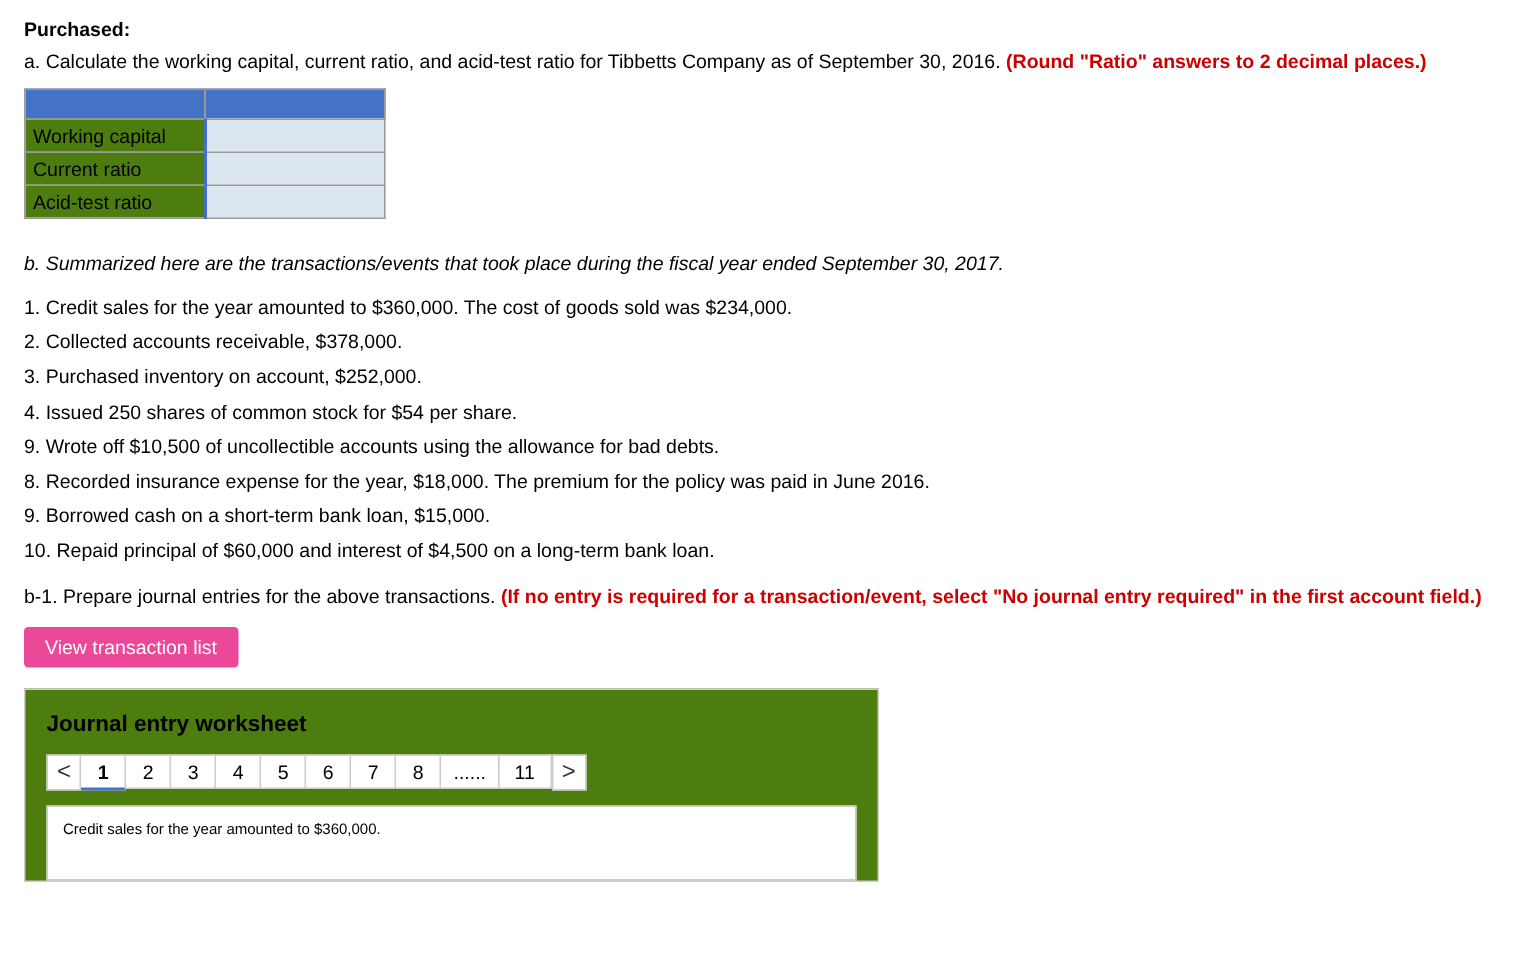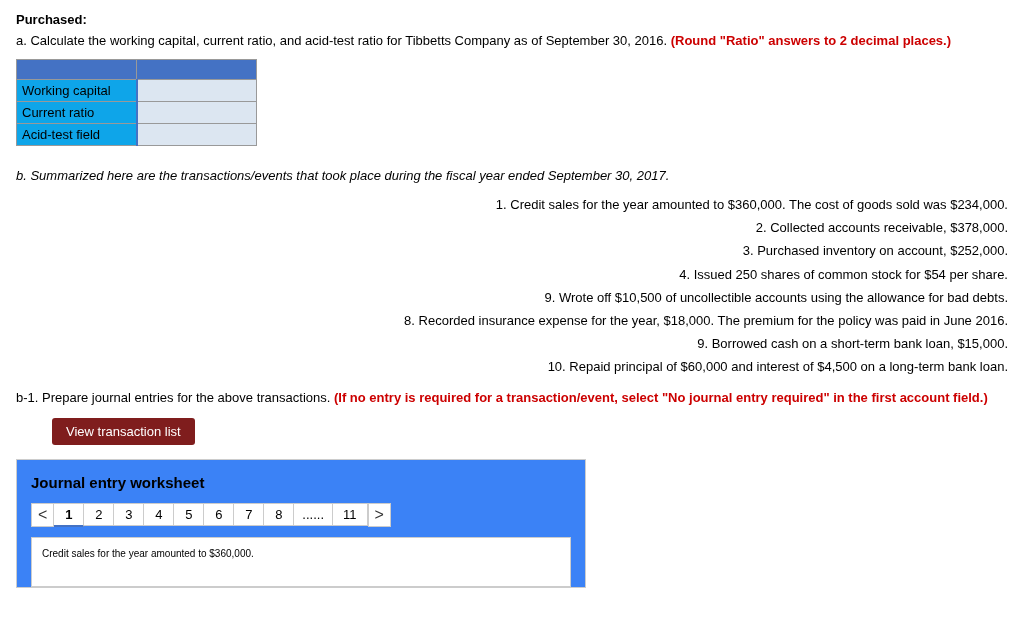--- a/index.html
+++ b/index.html
@@ -38,62 +38,60 @@
       border: 1px solid #999;
       width: 120px;
     }
     .ratio-table tbody tr td {
       border: 1px solid #999;
       padding: 3px 5px;
       height: 22px;
       vertical-align: middle;
     }
     .ratio-table tbody tr td:first-child {
-      background: #0ea5e9;
+      background: #4d7c0f;
       width: 110px;
     }
     .ratio-table tbody tr td:last-child {
       background: #dce6f1;
       width: 110px;
       border-left: 2px solid #4472c4;
     }
     .part-b {
       margin-bottom: 10px;
       line-height: 1.6;
     }
     .part-b-title {
       margin-bottom: 8px;
       font-style: italic;
     }
     .transactions-list {
       margin-bottom: 2px;
       line-height: 1.7;
-      text-align: right;
     }
     .transactions-list p {
       margin-bottom: 1px;
     }
     .part-b1 {
       margin-bottom: 10px;
       line-height: 1.5;
     }
     .view-btn {
-      background: #7f1d1d;
+      background: #ec4899;
       color: #fff;
       border: none;
       padding: 6px 14px;
       font-size: 13px;
       cursor: pointer;
       border-radius: 3px;
       margin-bottom: 14px;
-      margin-left: 36px;
     }
     .journal-worksheet {
       border: 1px solid #ccc;
-      background: #3b82f6;
+      background: #4d7c0f;
       padding: 14px 14px 0 14px;
       max-width: 570px;
     }
     .journal-worksheet h3 {
       font-size: 15px;
       font-weight: bold;
       margin-bottom: 12px;
     }
     .tab-nav {
       display: flex;
@@ -164,21 +162,21 @@
     <tbody>
       <tr>
         <td>Working capital</td>
         <td><input type="text" style="border: none; background: transparent; width: 100%; outline: none;"></td>
       </tr>
       <tr>
         <td>Current ratio</td>
         <td><input type="text" style="border: none; background: transparent; width: 100%; outline: none;"></td>
       </tr>
       <tr>
-        <td>Acid-test field</td>
+        <td>Acid-test ratio</td>
         <td><input type="text" style="border: none; background: transparent; width: 100%; outline: none;"></td>
       </tr>
     </tbody>
   </table>
 </div>
 
 <div class="part-b">
   <p class="part-b-title">b. Summarized here are the transactions/events that took place during the fiscal year ended September 30, 2017.</p>
   <div class="transactions-list" id="transactions-container">
       <p>1.  Credit sales for the year amounted to $360,000. The cost of goods sold was $234,000.</p>

